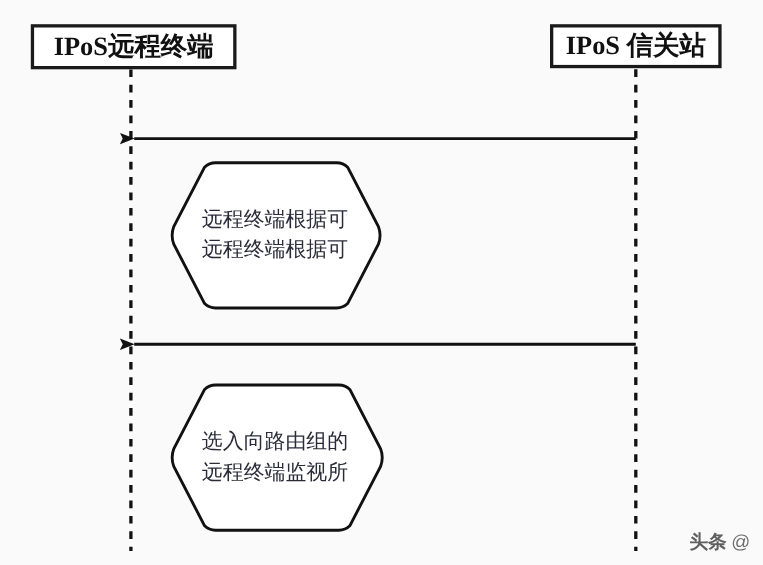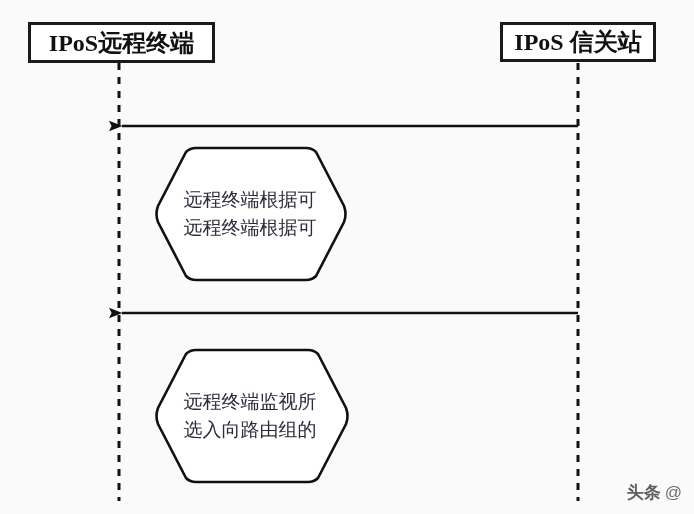--- a/index.html
+++ b/index.html
@@ -180,22 +180,22 @@
 
   <div class="hexagon" id="hex-select">
     <div class="hex-text">
       <span class="hex-line">远程终端根据可</span>
       <span class="hex-line">远程终端根据可</span>
     </div>
   </div>
 
   <div class="hexagon" id="hex-monitor">
     <div class="hex-text">
+      <span class="hex-line">选入向路由组的</span>
       <span class="hex-line">远程终端监视所</span>
-      <span class="hex-line">选入向路由组的</span>
     </div>
   </div>
 
   <div id="watermark">
     <span class="wm-brand">头条</span>
     <span class="wm-at">@</span>
   </div>
 
 </div>
 

